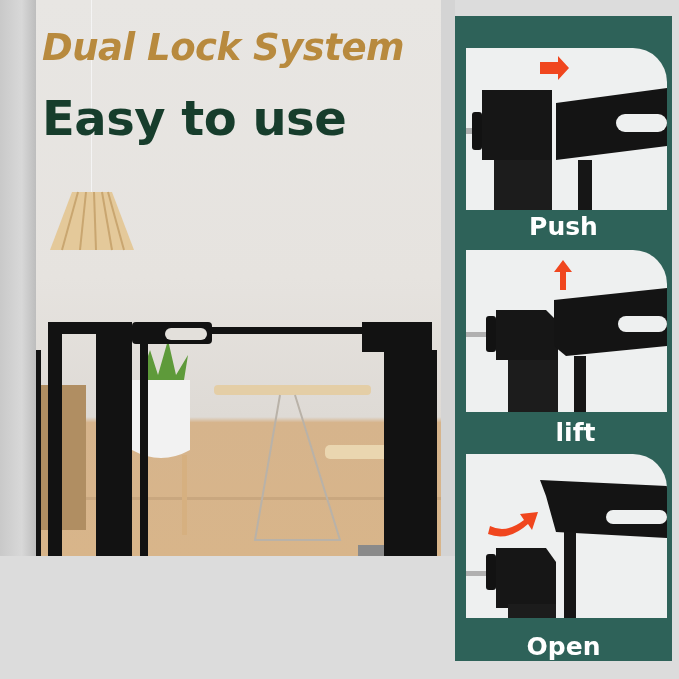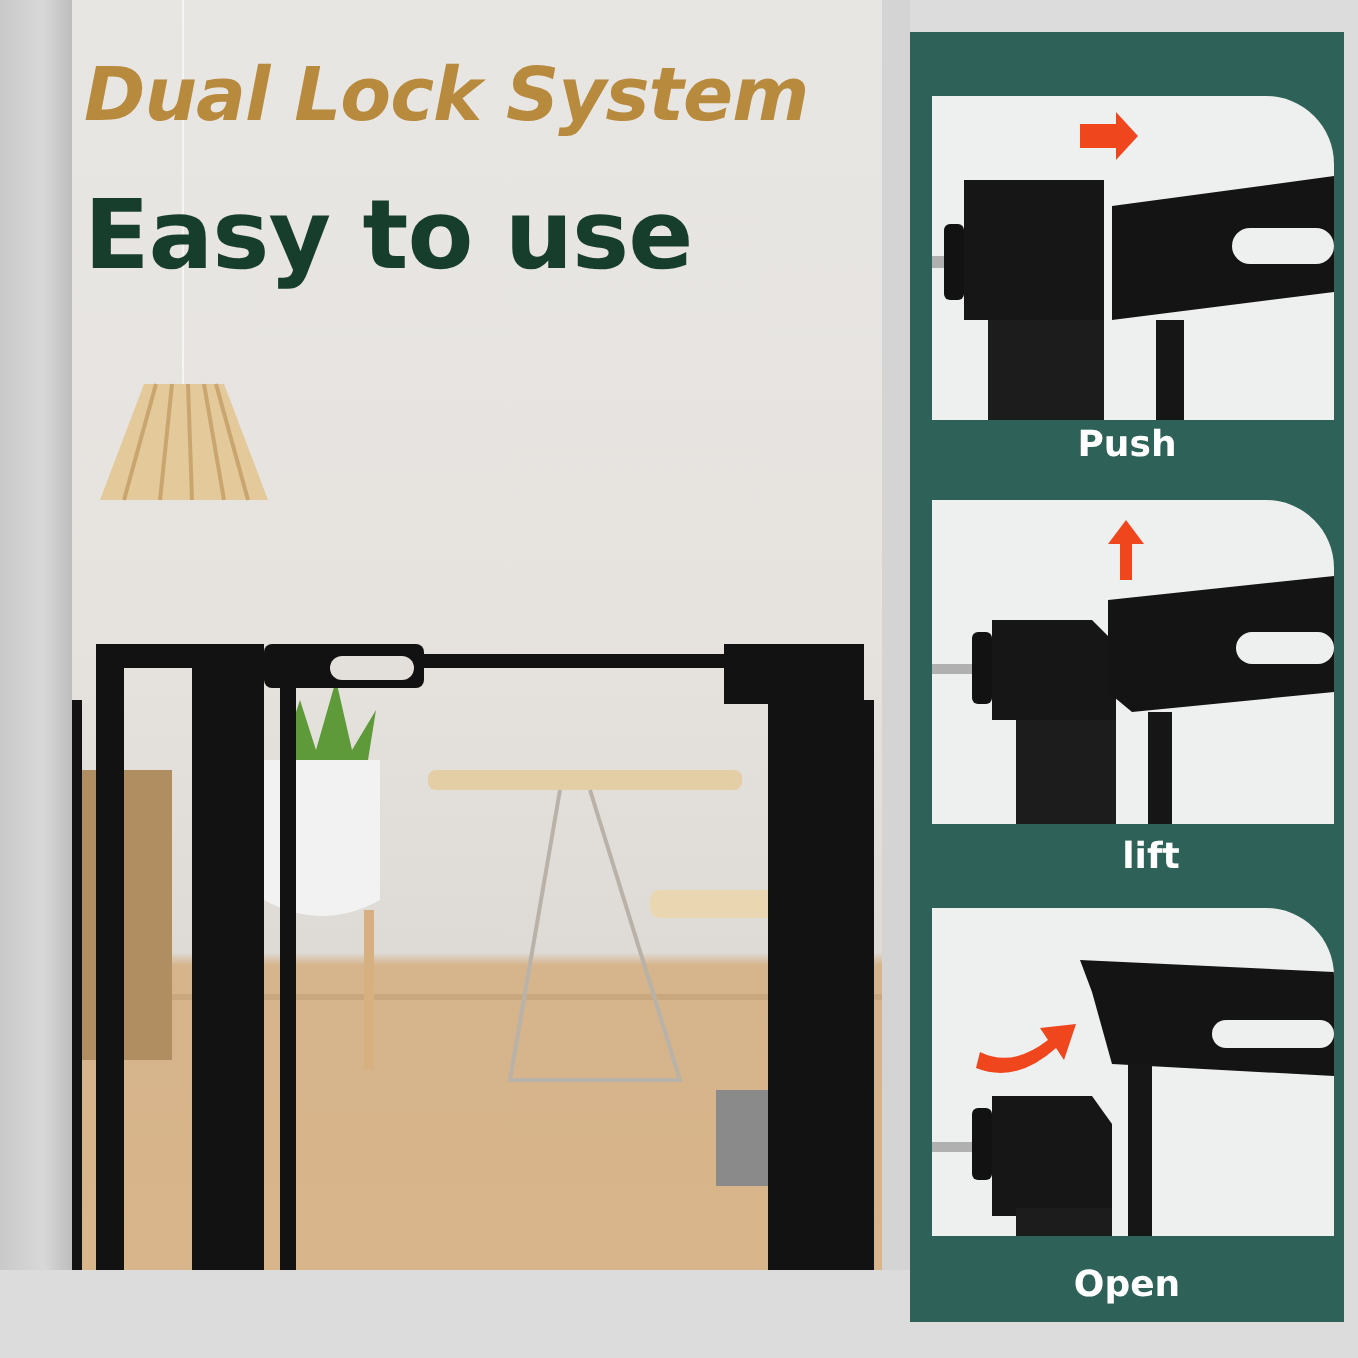--- a/index.html
+++ b/index.html
@@ -1,30 +1,30 @@
 <!DOCTYPE html>
 <html><head>
 <meta charset="utf-8">
 <style>
   html,body{margin:0;padding:0;}
   body{width:679px;height:679px;overflow:hidden;background:#dcdcdc;font-family:"DejaVu Sans","Liberation Sans",sans-serif;position:relative;}
-  .scene{position:absolute;left:0;top:0;width:455px;height:635px;overflow:hidden;
+  .scene{position:absolute;left:0;top:0;width:455px;height:556px;overflow:hidden;
     background:linear-gradient(180deg,#e8e6e3 0%,#e6e3df 50%,#dedad5 75%,#d6b48c 76%,#d8b58a 100%);}
   .wall-left{position:absolute;left:0;top:0;width:36px;height:679px;background:linear-gradient(90deg,#c9c9c9,#d8d8d8 60%,#bdbdbd);}
   .wall-right{position:absolute;left:441px;top:0;width:14px;height:679px;background:#d4d4d4;}
   .cord{position:absolute;left:91px;top:0;width:1px;height:200px;background:#f4f4f4;}
   .lamp{position:absolute;left:48px;top:190px;width:88px;height:70px;}
   .headline{position:absolute;left:42px;top:26px;font-weight:bold;font-style:italic;font-size:37px;color:#b88a3e;letter-spacing:-0.5px;}
   .subhead{position:absolute;left:42px;top:90px;font-weight:bold;font-size:48px;color:#173d2c;letter-spacing:-0.5px;}
   .floorline{position:absolute;left:36px;top:497px;width:405px;height:3px;background:#c9a77f;}
   .gate{position:absolute;left:0;top:300px;width:455px;height:379px;}
   .panel{position:absolute;left:455px;top:16px;width:217px;height:645px;background:#2e6259;}
   .card{position:absolute;left:466px;width:201px;background:#eef0f0;border-top-right-radius:34px;overflow:hidden;}
   .card svg{position:absolute;left:0;top:0;}
-  .step-label{position:absolute;left:455px;width:217px;text-align:center;color:#ffffff;font-weight:bold;font-size:18px;}
+  .step-label{position:absolute;left:455px;width:217px;text-align:center;color:#ffffff;font-weight:bold;font-size:25px;}
 </style>
 </head>
 <body>
 
 <div class="scene">
   <div class="wall-left"></div>
   <div class="wall-right"></div>
   <div class="cord"></div>
   <svg class="lamp" viewBox="0 0 88 70">
     <polygon points="24,2 64,2 86,60 2,60" fill="#e4c99a"></polygon>

